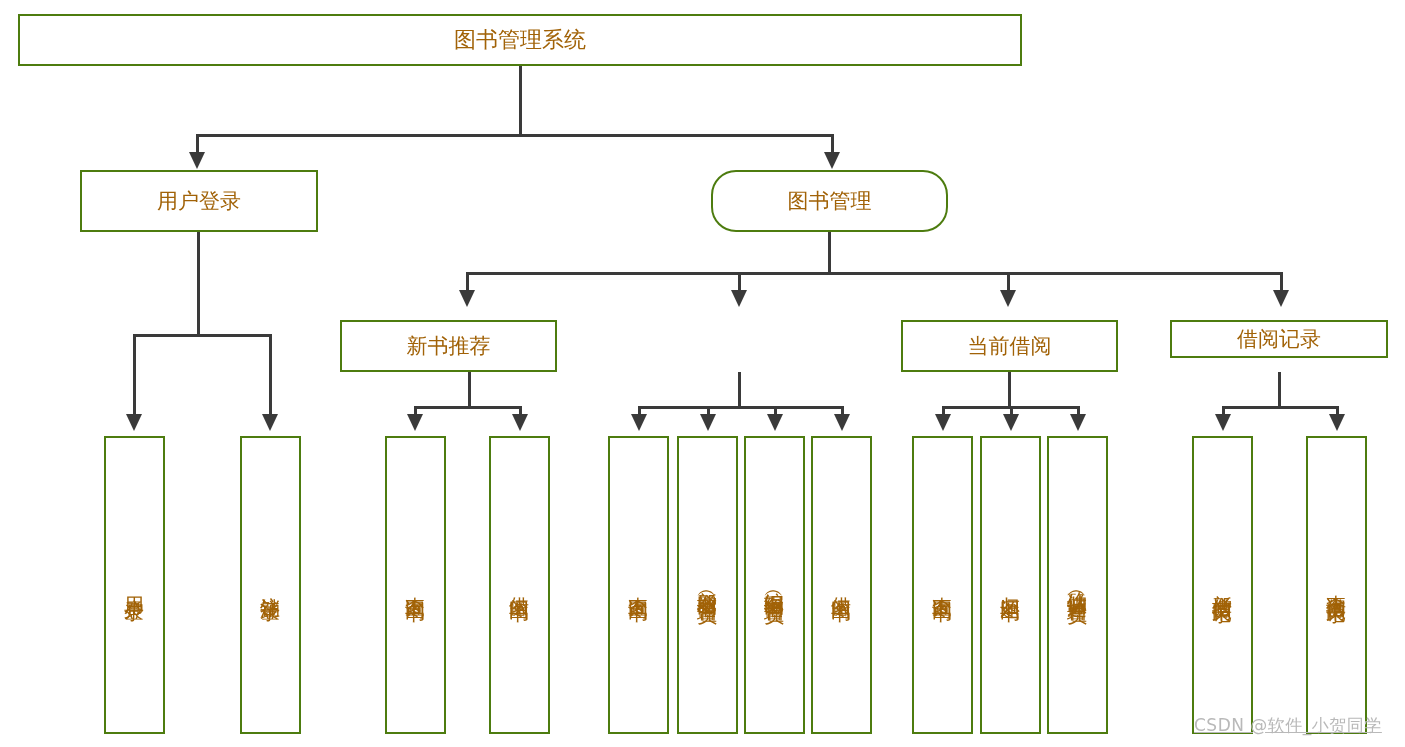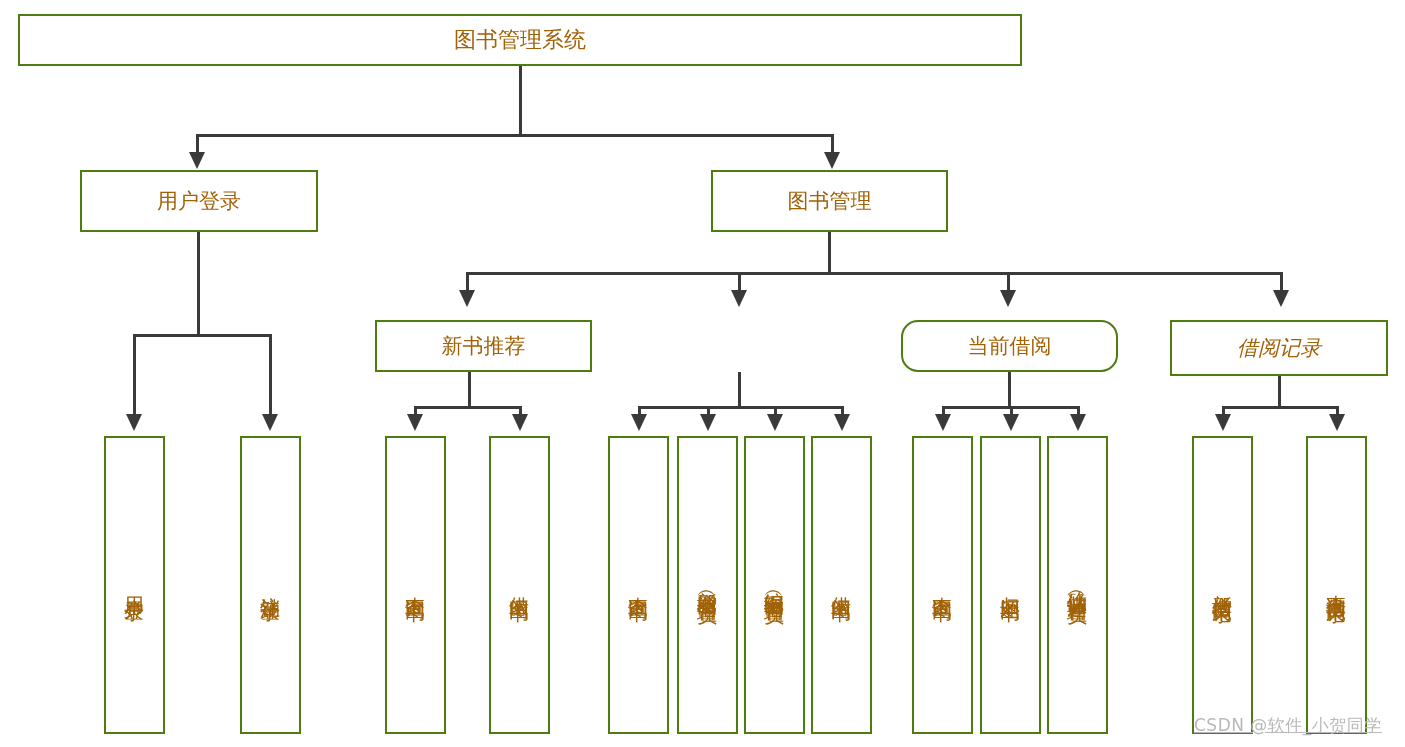--- a/index.html
+++ b/index.html
@@ -136,31 +136,31 @@
   <div class="vline" style="left:1336px; top:406px; height:12px;"></div>
   <div class="arrow" style="left:1329px; top:414px;"></div>
 
   <div class="node root" style="left:18px; top:14px; width:1004px; height:52px;">
     <span class="lbl">图书管理系统</span>
   </div>
 
   <div class="node lvl2" style="left:80px; top:170px; width:238px; height:62px;">
     <span class="lbl">用户登录</span>
   </div>
-  <div class="node lvl2" style="left:711px; top:170px; width:237px; height:62px;">
+  <div class="node lvl2" style="left:711px; top:170px; width:237px; height:62px;border-radius:25px;">
     <span class="lbl">图书管理</span>
   </div>
 
-  <div class="node lvl3" style="left:375px; top:320px; width:217px; height:52px;">
+  <div class="node lvl3" style="left:340px; top:320px; width:217px; height:52px;">
     <span class="lbl">新书推荐</span>
   </div>
-  <div class="node lvl3" style="left:901px; top:320px; width:217px; height:52px;border-radius:17px;">
+  <div class="node lvl3" style="left:901px; top:320px; width:217px; height:52px;">
     <span class="lbl">当前借阅</span>
   </div>
-  <div class="node lvl3" style="left:1170px; top:320px; width:218px; height:56px;font-style:italic;">
+  <div class="node lvl3" style="left:1170px; top:320px; width:218px; height:38px;">
     <span class="lbl">借阅记录</span>
   </div>
 
   <div class="node leaf" style="left:104px; top:436px; width:61px; height:298px;">
     <span class="lbl">用户登录</span>
   </div>
   <div class="node leaf" style="left:240px; top:436px; width:61px; height:298px;">
     <span class="lbl">注销登录</span>
   </div>
 

